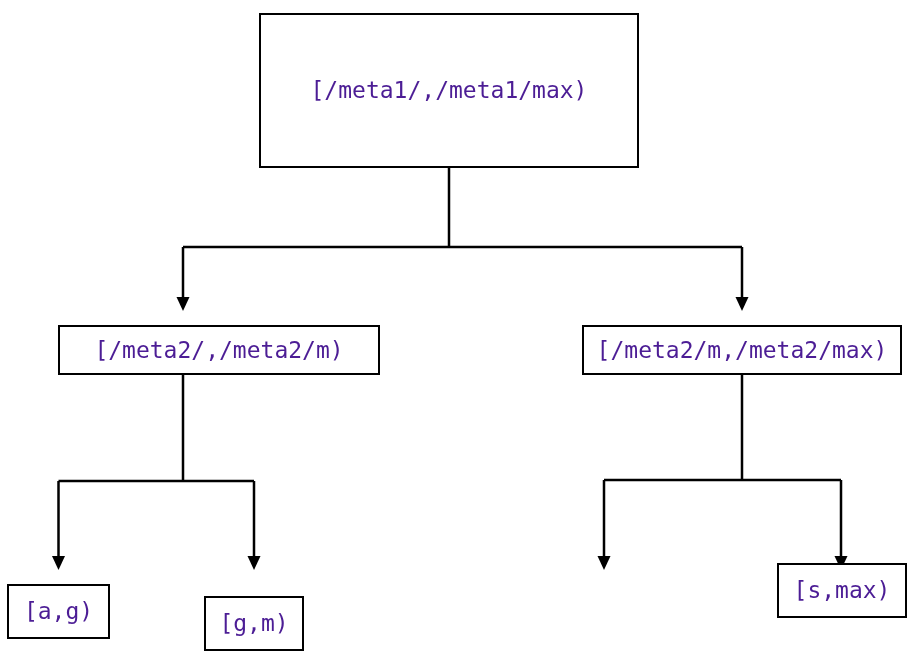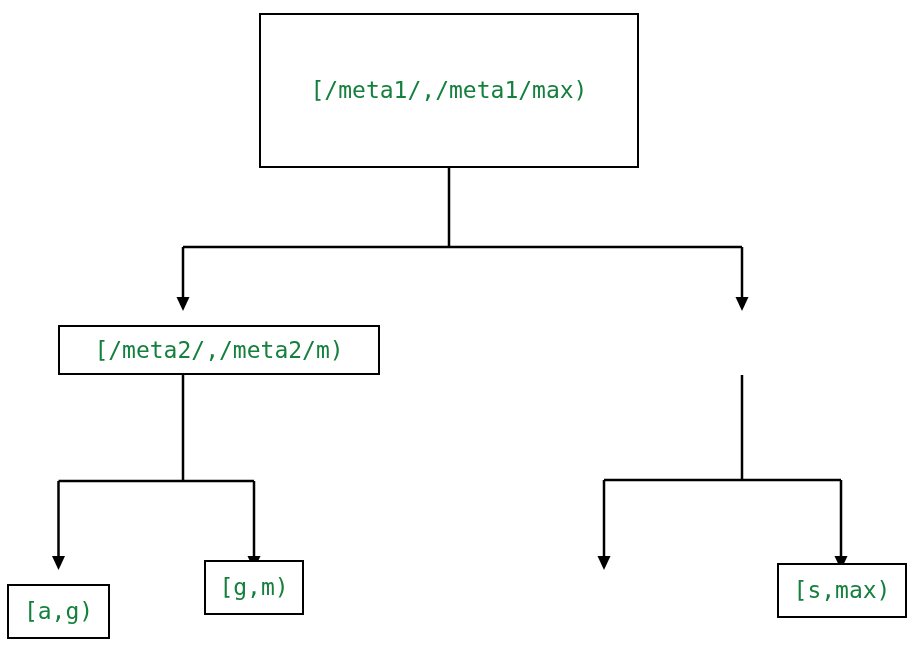--- a/index.html
+++ b/index.html
@@ -6,40 +6,40 @@
     margin: 0;
     padding: 0;
     background: #ffffff;
   }
   #canvas {
     position: relative;
     width: 912px;
     height: 652px;
     background: #ffffff;
     font-family: "DejaVu Sans Mono", "Liberation Mono", monospace;
-    color: #15803d;
+    color: #4c1d95;
     overflow: hidden;
   }
   .node {
     position: absolute;
     box-sizing: border-box;
     border: 2.5px solid #000000;
     background: #ffffff;
     display: flex;
     align-items: center;
     justify-content: center;
     font-size: 23px;
     line-height: 1;
     white-space: nowrap;
   }
   .node-root   { left: 259px; top: 13px;  width: 380px; height: 155px; }
   .node-left   { left: 22px;  top: 325px; width: 322px; height: 50px; margin-left: 36px;  }
   .node-right  { left: 582px; top: 325px; width: 320px; height: 50px;  }
   .node-leaf-ag   { left: 7px;   top: 584px; width: 103px; height: 55px; align-items: center; }
-  .node-leaf-gm   { left: 204px; top: 560px; width: 100px; height: 55px; }
+  .node-leaf-gm   { left: 204px; top: 596px; width: 100px; height: 55px; }
   .node-leaf-ms   { left: 555px; top: 584px; width: 98px;  height: 55px; }
   .node-leaf-smax { left: 777px; top: 563px; width: 130px; height: 55px; }
   #edges {
     position: absolute;
     left: 0;
     top: 0;
     width: 912px;
     height: 652px;
     pointer-events: none;
   }
@@ -80,20 +80,23 @@
   </svg>
 
   <div class="node node-root">
     <span>[/meta1/,/meta1/max)</span>
   </div>
 
   <div class="node node-left">
     <span>[/meta2/,/meta2/m)</span>
   </div>
 
+  <div class="node node-right">
+    <span>[/meta2/m,/meta2/max)</span>
+  </div>
 
   <div class="node node-leaf-ag">
     <span>[a,g)</span>
   </div>
 
   <div class="node node-leaf-gm">
     <span>[g,m)</span>
   </div>
 
 

